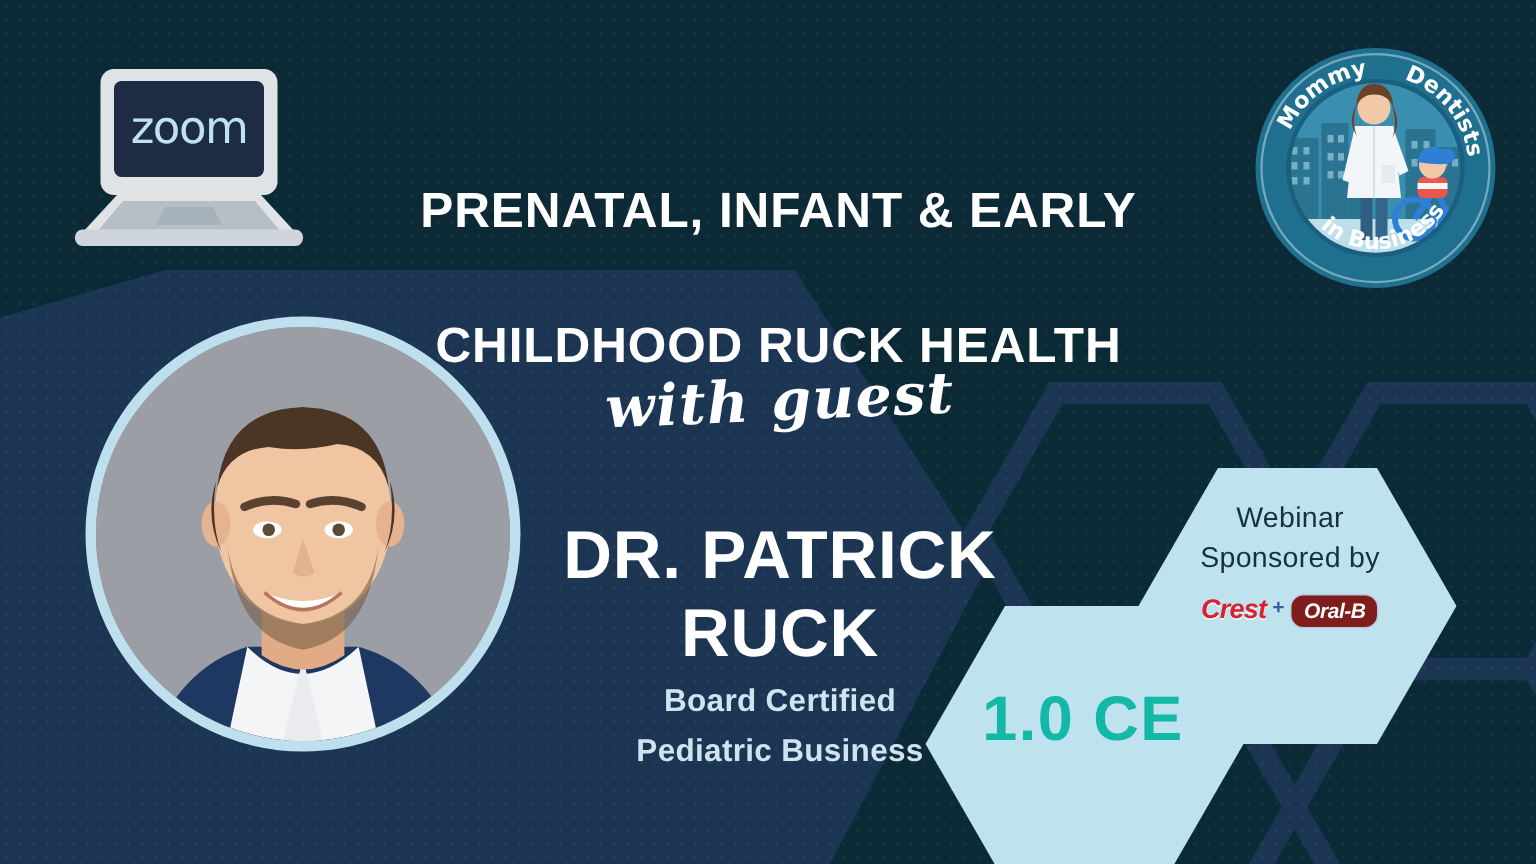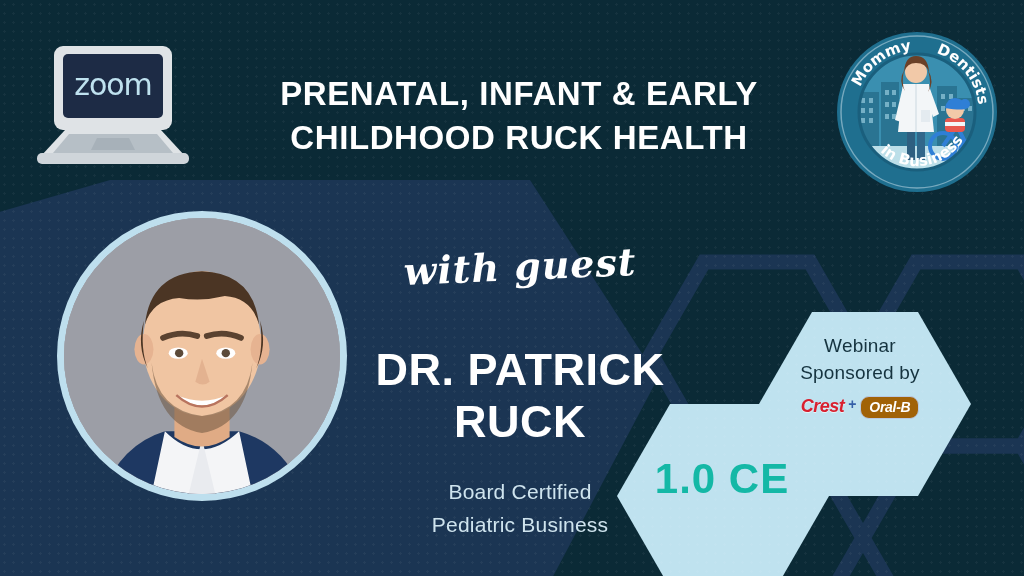--- a/index.html
+++ b/index.html
@@ -21,30 +21,30 @@
     background-image:radial-gradient(rgba(255,255,255,.045) 1px, transparent 1.2px);
     background-size:9px 9px;
     z-index:6;
   }
 
   
   .hexlayer{ position:absolute; inset:0; z-index:1; }
   .hexlayer svg{ display:block; width:1024px; height:576px; }
 
   
-  .laptop{ position:absolute; left:25px; top:38px; width:175px; height:140px; z-index:7;text-decoration:underline; }
+  .laptop{ position:absolute; left:38px; top:38px; width:175px; height:140px; z-index:7;text-decoration:underline; }
   .laptop svg{ display:block; width:100%; height:100%; }
 
   
   .title{
     position:absolute; left:238px; top:72px; width:562px;
     text-align:center; color:#ffffff; z-index:8;
     font-size:33px; font-weight:bold; letter-spacing:.6px; line-height:1.32;
   }
-  .title .ln{ display:block; white-space:nowrap; }
+  .title .ln{ display:block; white-space:nowrap;margin-top:46px; }
 
   
   .badge{
     position:absolute; left:833px; top:28px; width:168px; height:168px; z-index:9;
   }
   .badge svg{ display:block; width:100%; height:100%; }
 
   
   .photo{
     position:absolute; left:57px; top:211px; width:290px; height:290px;
@@ -63,23 +63,23 @@
     font-size:38px; letter-spacing:1px;
     transform:rotate(-2.5deg);
   }
   .speaker{
     position:absolute; left:352px; top:344px; width:336px; z-index:8;
     text-align:center; color:#ffffff;
     font-size:45px; font-weight:bold; line-height:1.16; letter-spacing:.5px;
   }
   .speaker .ln{ display:block; }
   .credential{
-    position:absolute; left:352px; top:476px; width:336px; z-index:8;
+    position:absolute; left:352px; top:452px; width:336px; z-index:8;
     text-align:center; color:#cfe4ee;
-    font-size:21px; font-weight:400; line-height:1.55; letter-spacing:.2px;
+    font-size:21px; font-weight:700; line-height:1.55; letter-spacing:.2px;
   }
   .credential .ln{ display:block; }
 
   
   .ce-text{
     position:absolute; left:634px; top:455px; width:176px; z-index:9;
     text-align:center; color:#14b8a6;
     font-size:42px; font-weight:bold; letter-spacing:1px;
   }
 
@@ -94,21 +94,21 @@
   .brands{
     margin-top:9px; display:flex; align-items:flex-start; justify-content:center; gap:4px;
   }
   .crest-logo{
     display:inline-block; color:#d8202f; font-size:18px; font-weight:bold;
     font-style:italic; letter-spacing:-.5px;
     text-shadow:0 1px 0 rgba(255,255,255,.6);
   }
   .plus{ color:#3560a8; font-size:14px; font-weight:bold; }
   .oralb-logo{
-    display:inline-block; background:#a16207; color:#ffffff;
+    display:inline-block; background:#7f1d1d; color:#ffffff;
     border-radius:9px; padding:2px 8px 3px;
     font-size:14px; font-weight:bold; font-style:italic; letter-spacing:-.3px;
     border:1.5px solid #b9c9e4;
   }
 </style>
 </head>
 <body>
 
 <div id="poster">
 

